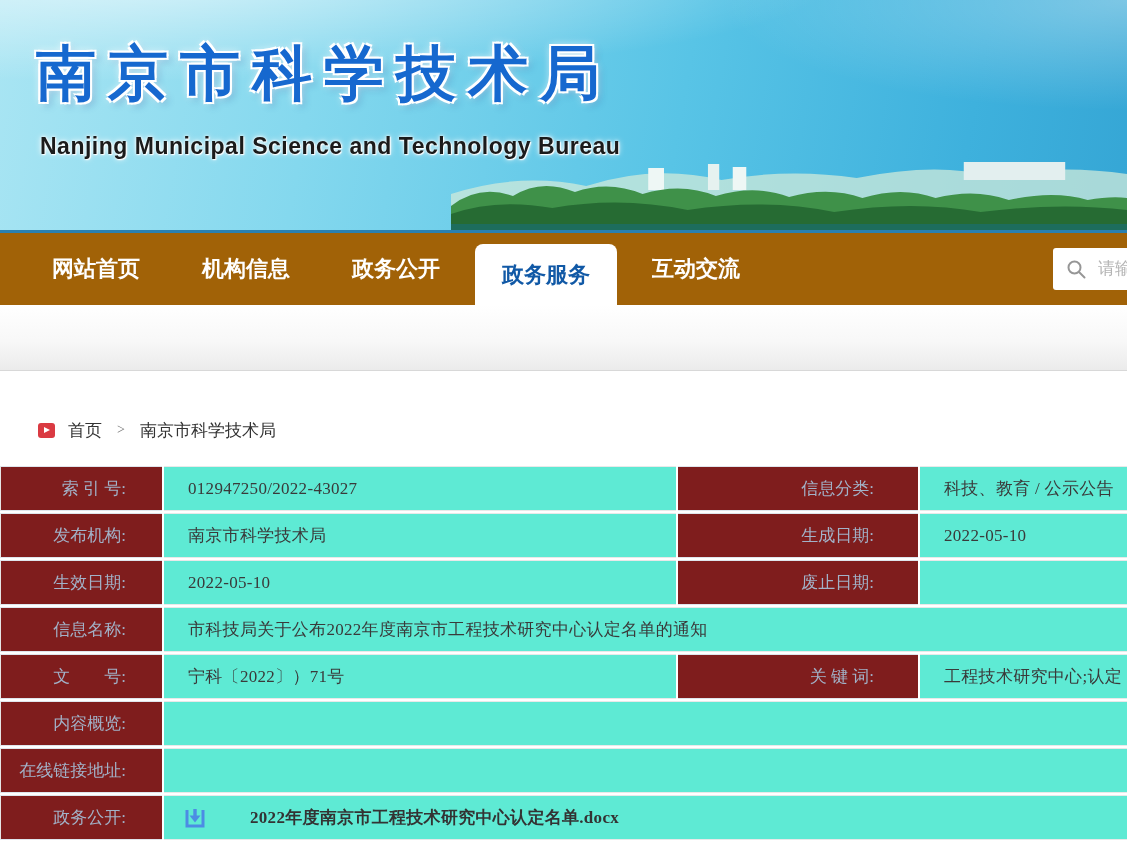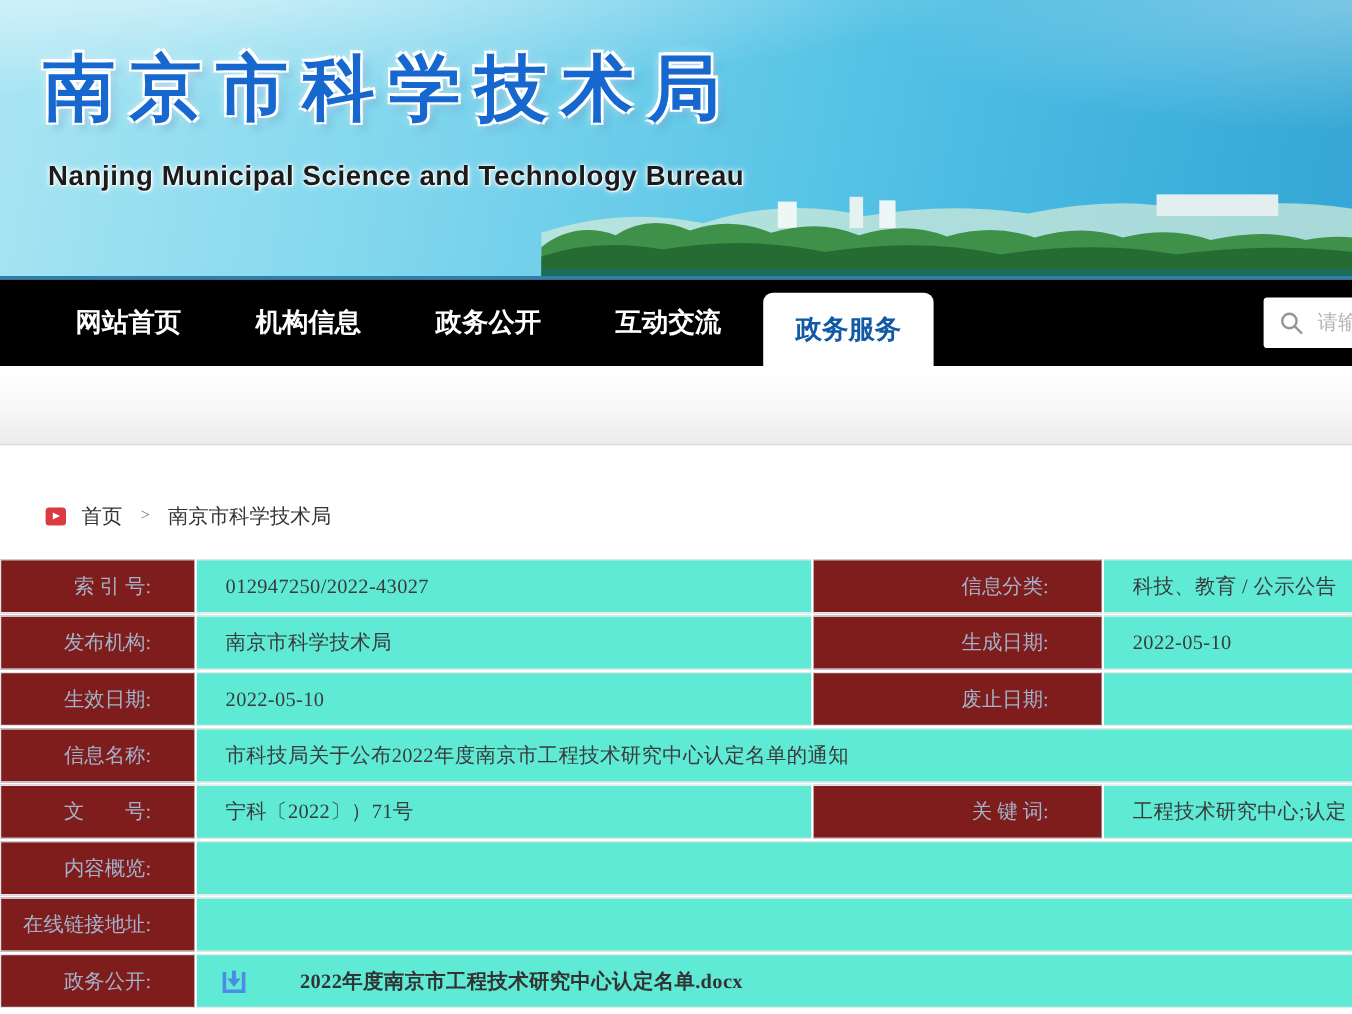--- a/index.html
+++ b/index.html
@@ -22,21 +22,21 @@
                  0 0 9px rgba(255,255,255,.95), 4px 4px 7px rgba(25,90,160,.35);
   }
   .banner-sub {
     position:absolute; left:40px; top:133px;
     font-size:23px; font-weight:bold; color:#1b1b1b; letter-spacing:.5px; white-space:nowrap;
     text-shadow:0 0 3px #fff, 0 0 6px #fff, 1px 1px 1px #fff;
   }
   .scenery { position:absolute; right:0; bottom:0; width:60%; height:96px; }
 
   
-  .nav { position:relative; height:72px; background:#000000; display:flex; padding-left:36px; }
+  .nav { position:relative; height:72px; background:#a16207; display:flex; padding-left:25px; }
   .nav-item {
     font-size:22px; font-weight:bold; color:#fff; line-height:72px;
     padding:0 27px; margin-right:8px; cursor:pointer; white-space:nowrap;
   }
   .nav-item.active {
     background:#fff; color:#1159a6; border-radius:8px 8px 0 0;
     margin-top:11px; height:61px; line-height:61px;
   }
   .search {
     position:absolute; left:1053px; top:15px; width:210px; height:42px;
@@ -93,22 +93,22 @@
       <rect x="0" y="90" width="600" height="6" fill="#167080" opacity="0.55"></rect>
     </svg>
     <div class="banner-title">南京市科学技术局</div>
     <div class="banner-sub">Nanjing Municipal Science and Technology Bureau</div>
   </div>
 
   <div class="nav">
     <div class="nav-item">网站首页</div>
     <div class="nav-item">机构信息</div>
     <div class="nav-item">政务公开</div>
+    <div class="nav-item active">政务服务</div>
     <div class="nav-item">互动交流</div>
-    <div class="nav-item active">政务服务</div>
 
     <div class="search">
       <svg width="20" height="20" viewBox="0 0 20 20">
         <circle cx="8.5" cy="8.5" r="6" fill="none" stroke="#969696" stroke-width="2"></circle>
         <line x1="13" y1="13" x2="18.5" y2="18.5" stroke="#969696" stroke-width="2" stroke-linecap="round"></line>
       </svg>
       <input type="text" placeholder="请输入关键词" style="">
     </div>
   </div>
 

